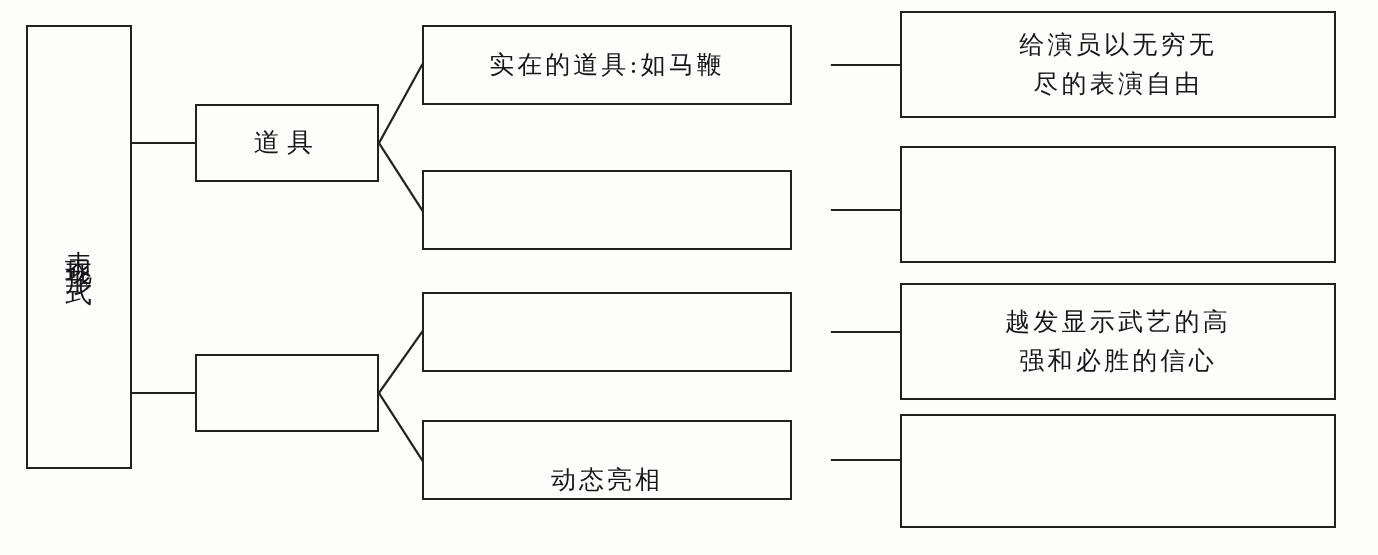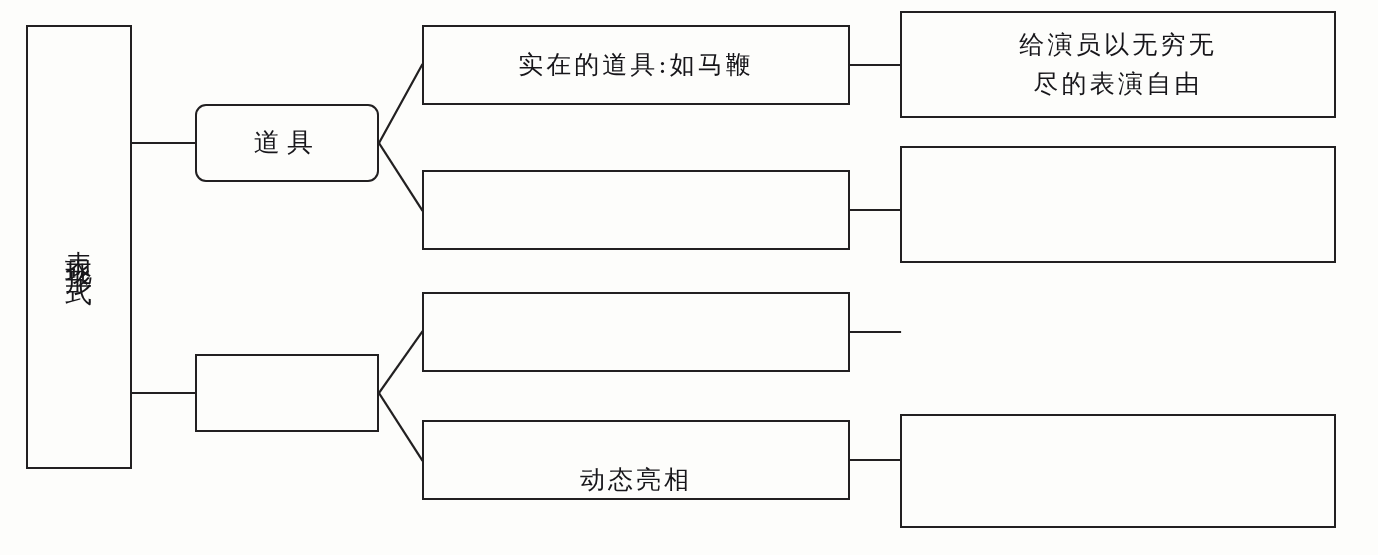--- a/index.html
+++ b/index.html
@@ -38,26 +38,26 @@
   #root-node .txt{
     writing-mode:vertical-rl;
     text-orientation:upright;
     font-size:27px;
     letter-spacing:.34em;
     line-height:1;
   }
 
   
   .lvl2{left:195px;width:184px;height:78px;}
-  #lvl2-0{top:104px;border-radius:11px;}
+  #lvl2-0{top:104px;}
   #lvl2-1{top:354px;}
   .lvl2 .txt{font-size:26px;letter-spacing:.28em;}
 
   
-  .lvl3{left:422px;width:428px;height:80px;}
+  .lvl3{left:422px;width:370px;height:80px;}
   #lvl3-0{top:25px;}
   #lvl3-1{top:170px;}
   #lvl3-2{top:292px;}
   #lvl3-3{top:420px;align-items:flex-end;}
   .lvl3 .txt{font-size:25px;letter-spacing:.12em;}
 
   
   .lvl4{left:900px;width:436px;}
   #lvl4-0{top:11px;height:107px;}
   #lvl4-1{top:146px;height:117px;}
@@ -115,17 +115,21 @@
     <span class="txt">动态亮相</span>
   </div>
 
   <div class="node lvl4" id="lvl4-0">
     <span class="txt">给演员以无穷无
 尽的表演自由</span>
   </div>
   <div class="node lvl4" id="lvl4-1">
     <span class="txt"></span>
   </div>
+  <div class="node lvl4" id="lvl4-2">
+    <span class="txt">越发显示武艺的高
+强和必胜的信心</span>
+  </div>
   <div class="node lvl4" id="lvl4-3">
     <span class="txt"></span>
   </div>
 
 </div>
 
 </body></html>

